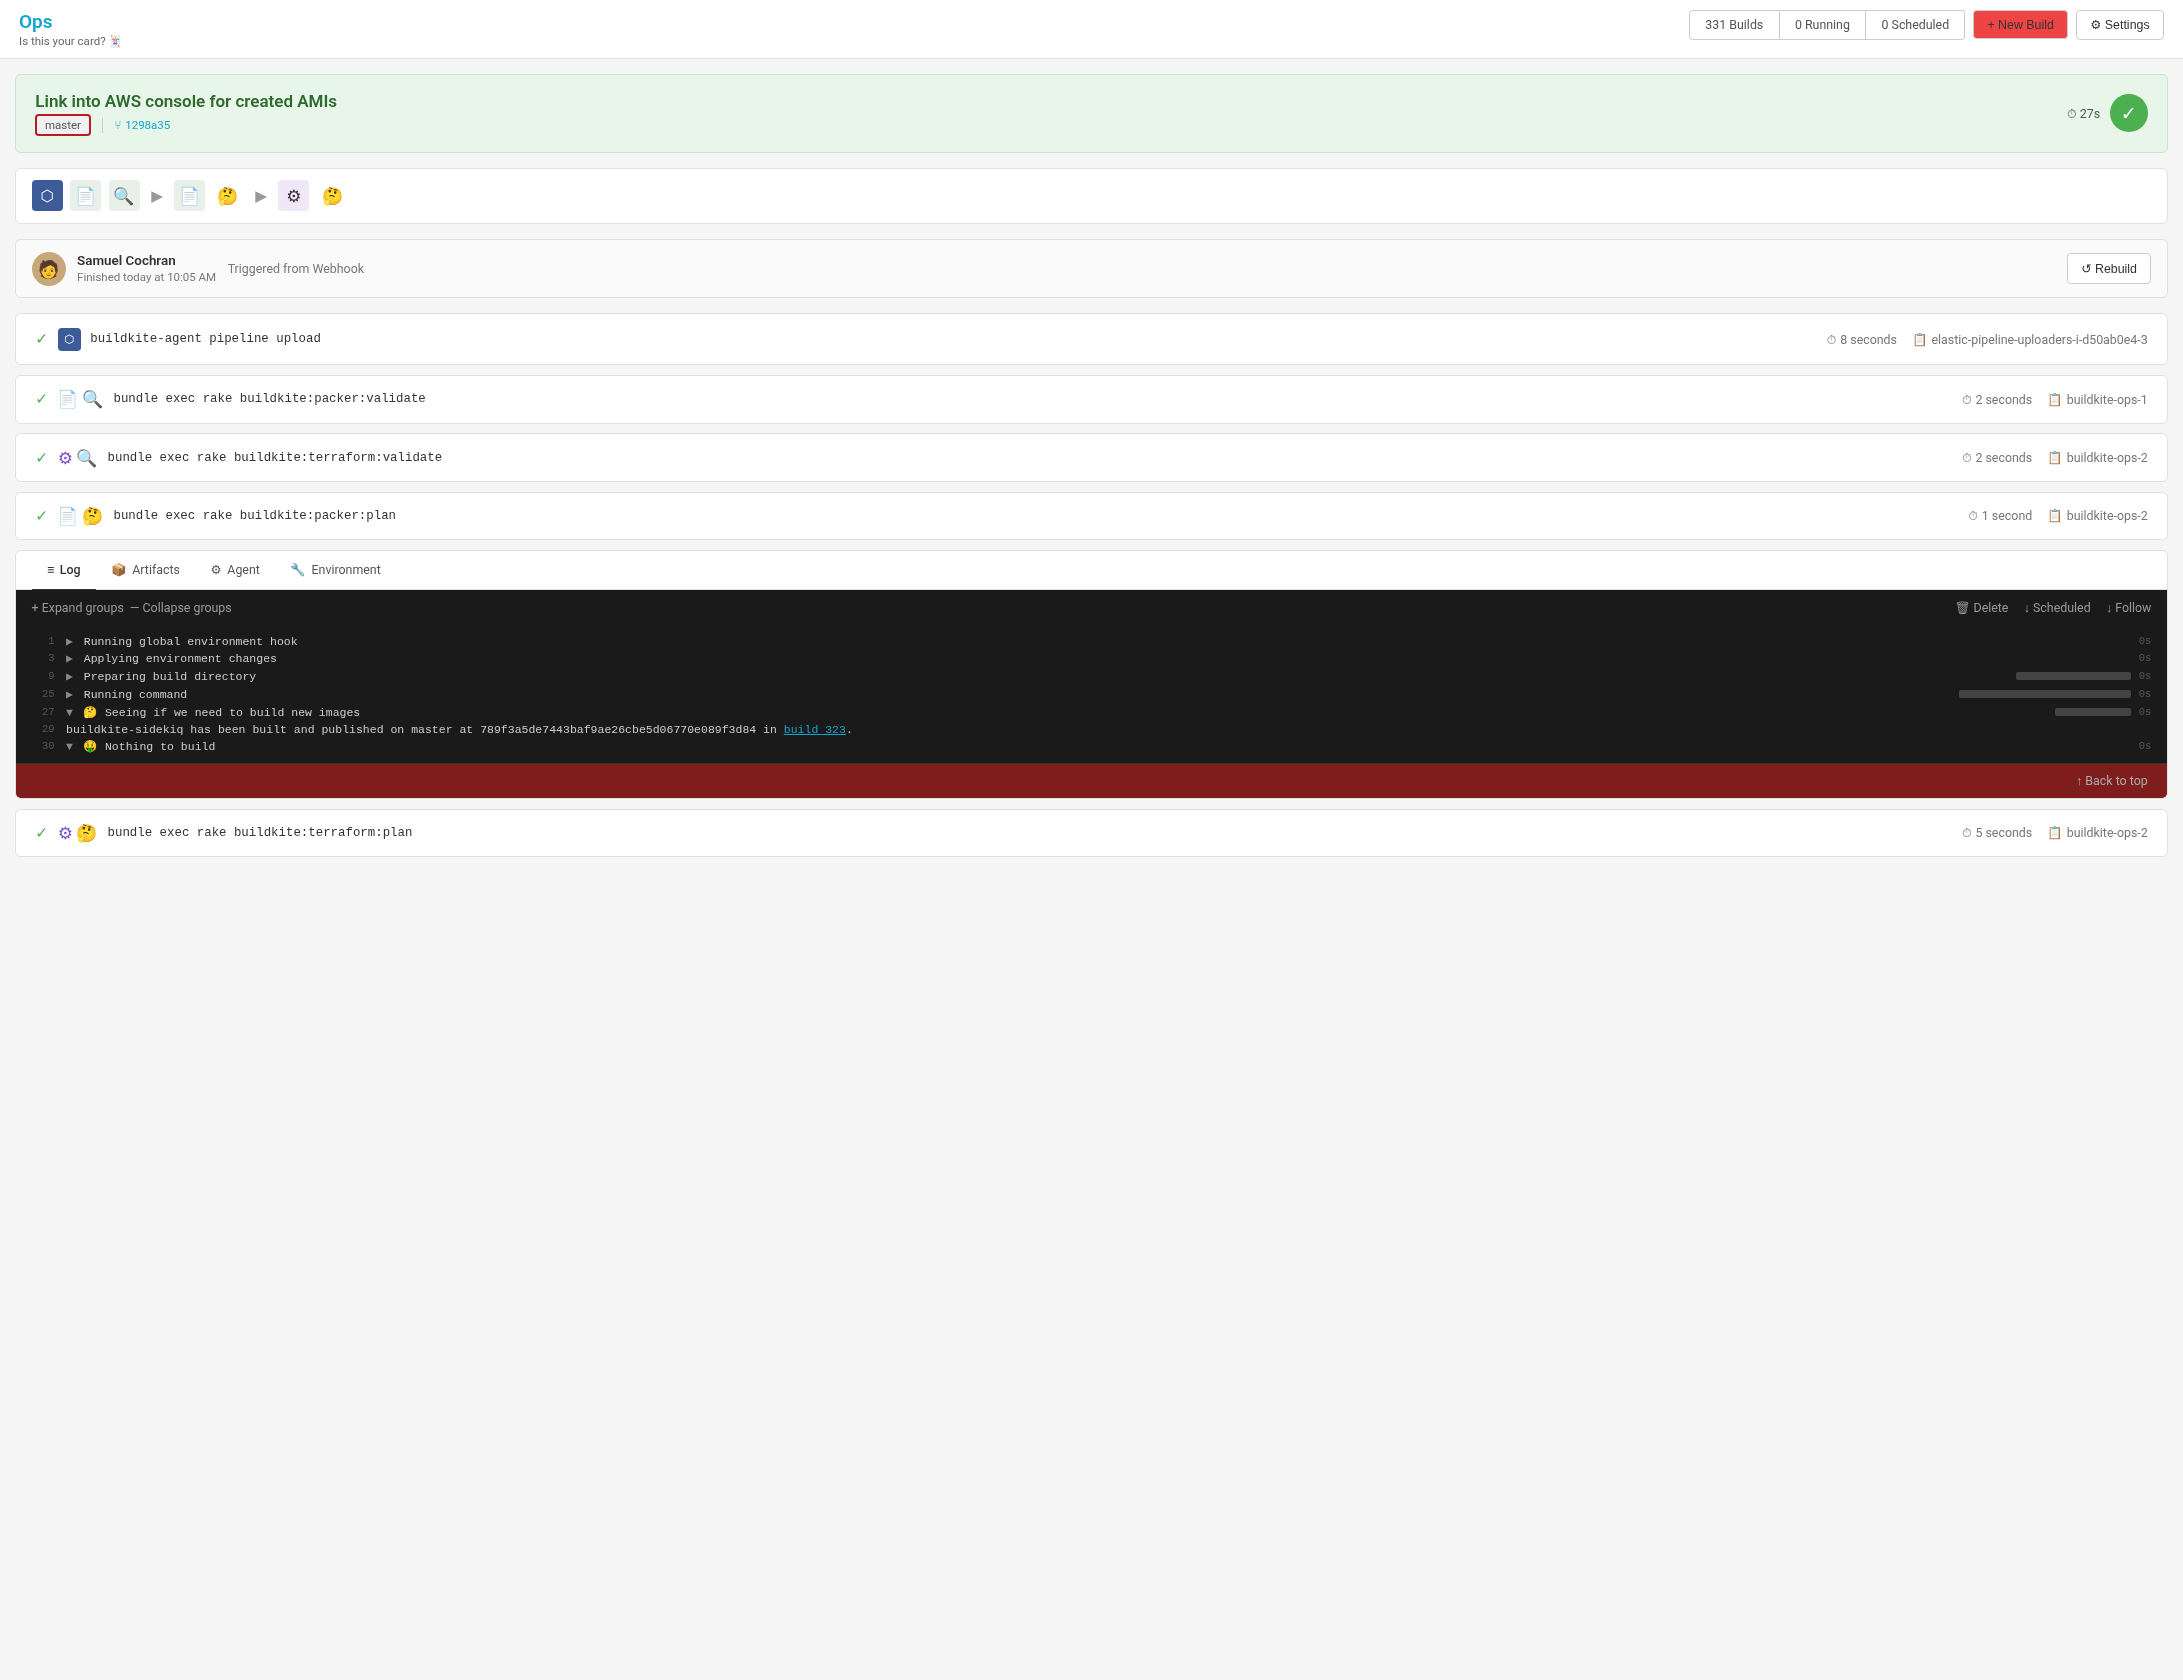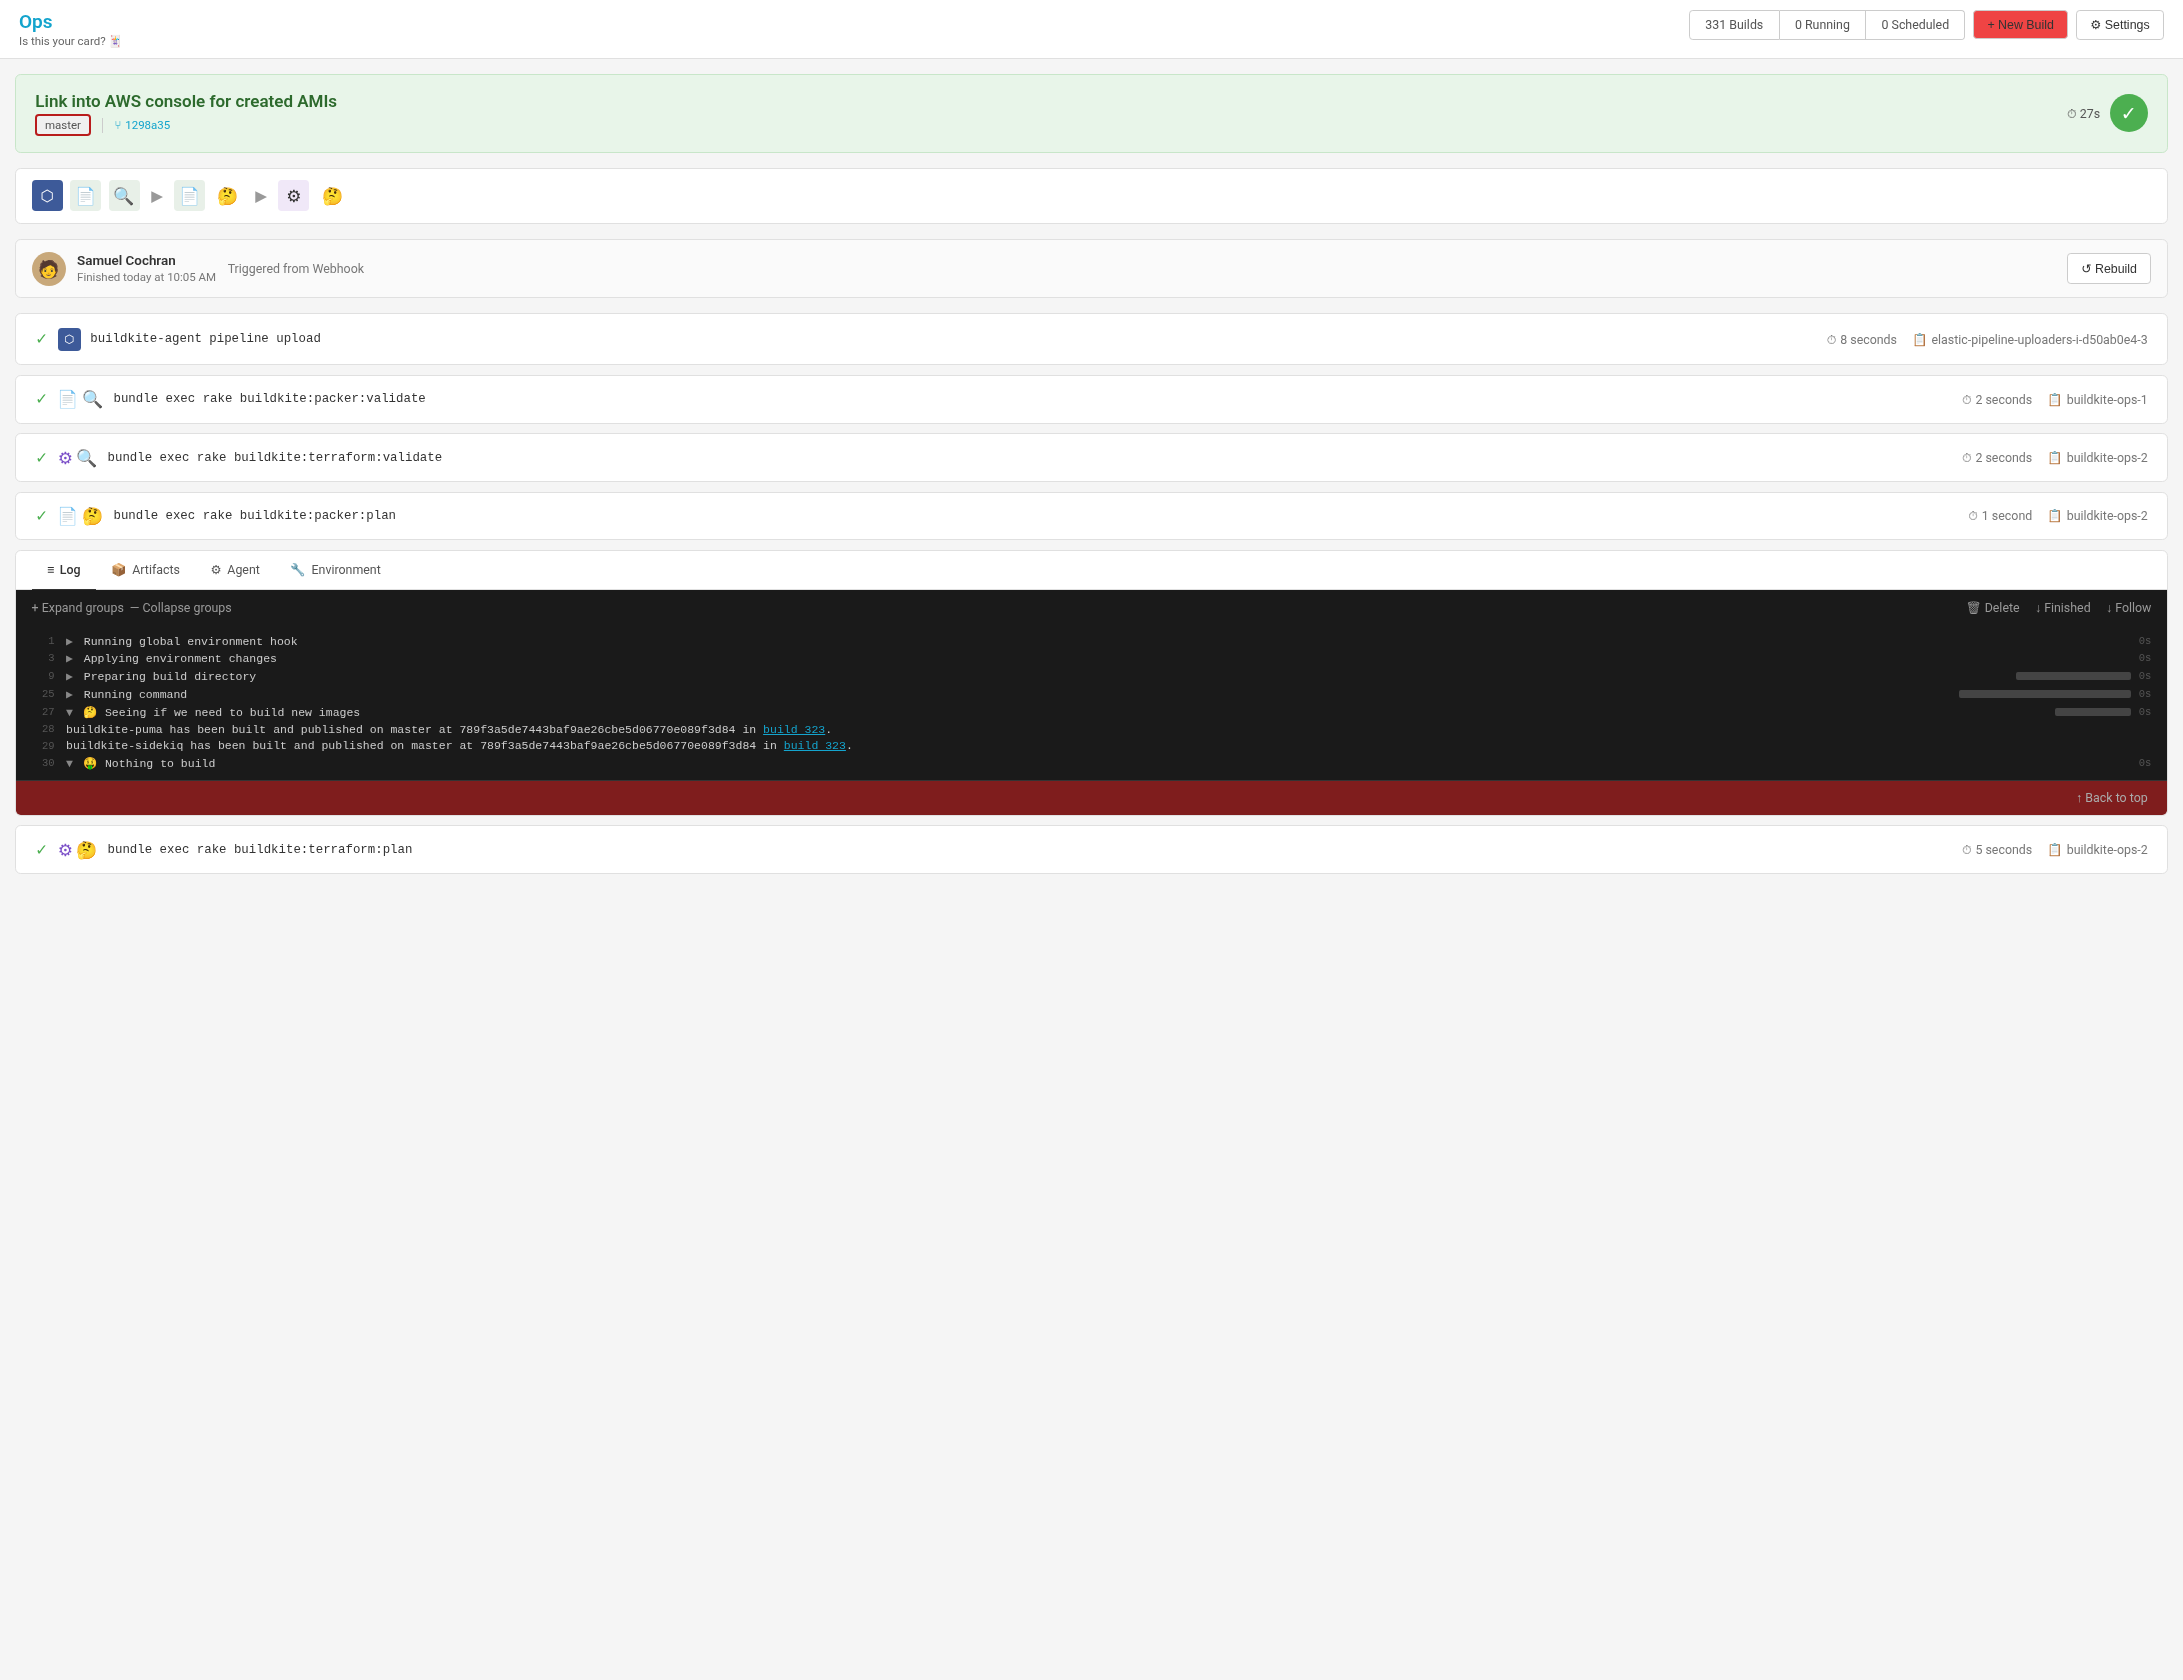--- a/index.html
+++ b/index.html
@@ -243,21 +243,21 @@
     </div>
   </div>
 
   <div class="log-toolbar">
     <div class="log-toolbar-left">
       <span class="log-toolbar-btn">+ Expand groups</span>
       <span class="log-toolbar-btn">— Collapse groups</span>
     </div>
     <div class="log-toolbar-right">
       <span class="log-toolbar-btn">🗑 Delete</span>
-      <span class="log-toolbar-btn">↓ Finished</span>
+      <span class="log-toolbar-btn">↓ Scheduled</span>
       <span class="log-toolbar-btn">↓ Follow</span>
     </div>
   </div>
 
   <div class="log-content">
     <div class="log-line">
       <span class="log-line-num">1</span>
       <span class="log-line-content"><span class="log-arrow">▶</span> Running global environment hook</span>
       <span class="log-line-time">0s</span>
     </div>
@@ -284,24 +284,20 @@
     </div>
     <div class="log-line">
       <span class="log-line-num">27</span>
       <span class="log-line-content"><span class="log-arrow">▼</span> <span>🤔</span> Seeing if we need to build new images</span>
       <div style="display:flex;align-items:center;gap:7.6px;margin-left:auto;">
         <div class="log-line-bar" style="width:76px;"></div>
         <span class="log-line-time">0s</span>
       </div>
     </div>
     <div class="log-line">
-      <span class="log-line-num">28</span>
-      <span class="log-line-content">buildkite-puma has been built and published on master at 789f3a5de7443baf9ae26cbe5d06770e089f3d84 in <a href="#" class="log-link">build 323</a>.</span>
-    </div>
-    <div class="log-line">
       <span class="log-line-num">29</span>
       <span class="log-line-content">buildkite-sidekiq has been built and published on master at 789f3a5de7443baf9ae26cbe5d06770e089f3d84 in <a href="#" class="log-link">build 323</a>.</span>
     </div>
     <div class="log-line">
       <span class="log-line-num">30</span>
       <span class="log-line-content"><span class="log-arrow">▼</span> <span>🤑</span> Nothing to build</span>
       <span class="log-line-time">0s</span>
     </div>
   </div>
 

